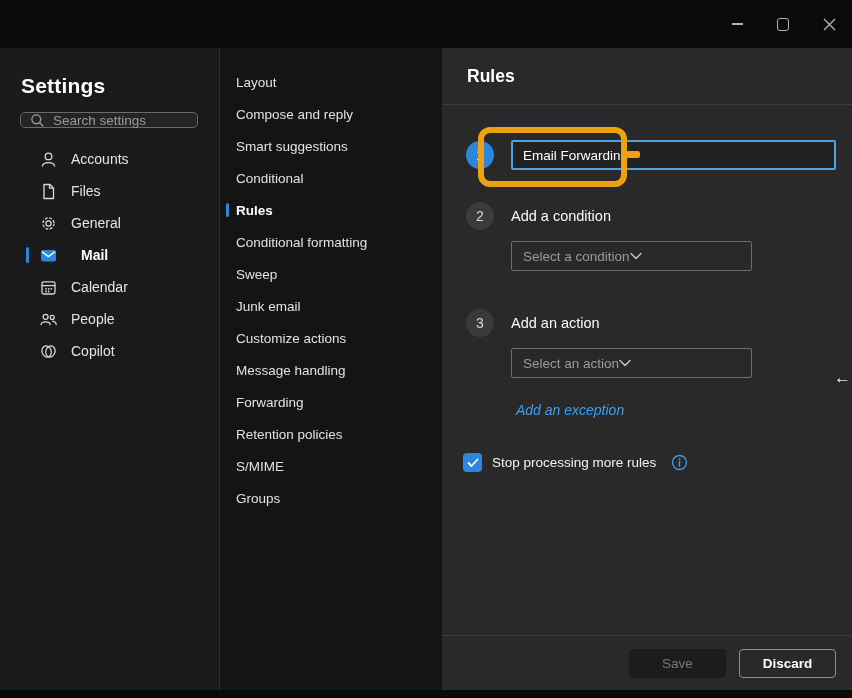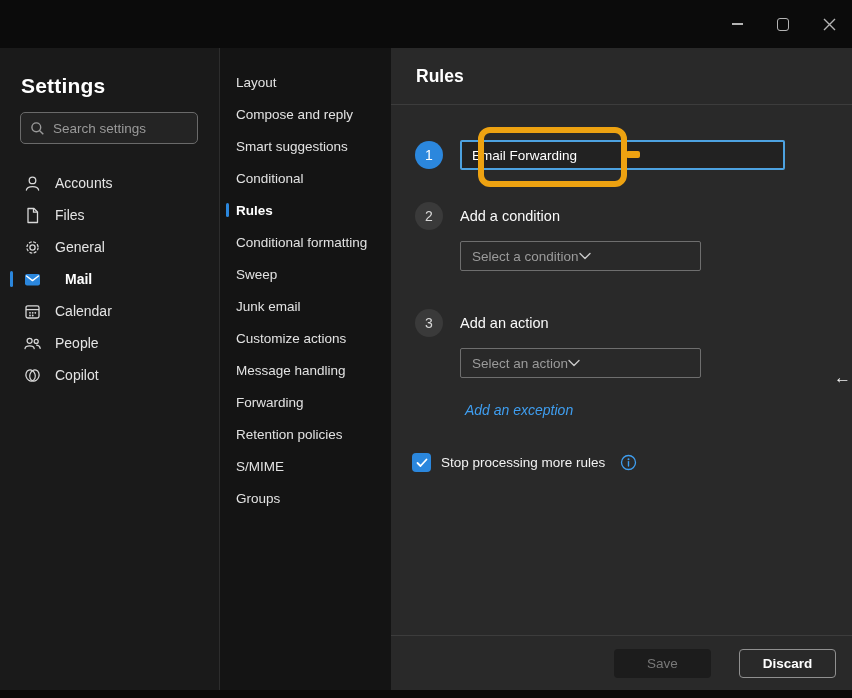--- a/index.html
+++ b/index.html
@@ -9,31 +9,31 @@
     background:#0b0b0b; color:#e8e8e8; position:relative;
   }
   
   .titlebar { height:48px; background:#0b0b0b; display:flex; justify-content:flex-end; align-items:stretch; }
   .win-btn { width:46px; display:flex; align-items:center; justify-content:center; cursor:default; }
   .glyph-min { width:11px; height:2px; background:#b4b4b4; }
   .glyph-max { width:12px; height:13px; border:1.6px solid #b4b4b4; border-radius:3px; }
   
   .app { display:flex; height:642px; }
   .sidebar { width:219px; background:#1a1a1a; flex:0 0 auto; }
-  .midnav { width:172px; background:#141414; border-left:1px solid #2d2d2d; flex:0 0 auto; }
+  .midnav { width:223px; background:#141414; border-left:1px solid #2d2d2d; flex:0 0 auto; }
   .panel { flex:1 1 auto; background:#292929; display:flex; flex-direction:column; }
   .bottombar { height:8px; background:#0a0a0a; }
   
   .settings-title { margin:26px 0 0 21px; font-size:21px; font-weight:bold; color:#ffffff; letter-spacing:.2px; }
-  .searchbox { margin:14px 0 0 20px; width:178px; height:32px; background:#242424;
+  .searchbox { margin:14px 0 0 20px; width:178px; height:16px; background:#242424;
     border:1px solid #6a6a6a; border-radius:5px; display:flex; align-items:center; padding:0 9px; gap:8px; }
   .searchbox input { flex:1; background:transparent; border:none; outline:none;
     color:#e8e8e8; font-size:13.5px; font-family:inherit; min-width:0; }
   .searchbox input::placeholder { color:#9a9a9a; }
-  .nav { margin-top:23px; }
+  .nav { margin-top:15px;padding-left:16px; }
   .nav-item { height:32px; display:flex; align-items:center; gap:13px; padding-left:23px;
     position:relative; font-size:14px; color:#e4e4e4; cursor:default; }
   .nav-item .ic { width:19px; height:19px; display:flex; align-items:center; justify-content:center; }
   .nav-item.selected { font-weight:bold; color:#ffffff;gap:23px; }
   .nav-item.selected::before { content:""; position:absolute; left:10px; top:8px; width:3px; height:16px;
     border-radius:2px; background:#2b87dd; }
   
   .mid-list { padding-top:18px; }
   .mid-item { height:32px; display:flex; align-items:center; padding-left:16px; position:relative;
     font-size:13.5px; color:#e2e2e2; cursor:default; }
@@ -59,21 +59,21 @@
     display:flex; align-items:center; padding:0 11px;
     color:#9b9b9b; font-size:13.5px; cursor:default; background:transparent; }
   .exception-link { display:inline-block; margin:24px 4px 0 50px; font-size:14px; color:#3f9ef0; cursor:pointer;font-style:italic; }
   .checkbox-row { margin:34px 0 0 -3px; display:flex; align-items:center; gap:10px; }
   .checkbox { width:19px; height:19px; background:#2b87dd; border-radius:4px;
     display:flex; align-items:center; justify-content:center; cursor:pointer; }
   .checkbox-label { font-size:13.5px; color:#f2f2f2; }
   .info-icon { margin-left:5px; display:flex; align-items:center; cursor:pointer; }
   
   .panel-footer { flex:0 0 auto; height:55px; border-top:1px solid #3c3c3c;
-    display:flex; align-items:center; justify-content:flex-end; gap:28px; padding-right:16px; }
+    display:flex; align-items:center; justify-content:flex-end; gap:13px; padding-right:16px; }
   .btn { width:97px; height:29px; border-radius:4px; font-size:13.5px; font-family:inherit;
     display:flex; align-items:center; justify-content:center; cursor:pointer; }
   .btn-save { background:#1c1c1c; color:#787878; border:none; }
   .btn-discard { background:transparent; color:#ffffff; font-weight:bold; border:1px solid #909090; }
   
   .annotation-rect { position:absolute; left:478px; top:127px; width:149px; height:60px;
     border:6px solid #eda211; border-radius:12px; pointer-events:none; }
   .annotation-nub { position:absolute; left:626px; top:151px; width:14px; height:7px;
     background:#eda211; border-radius:2px; pointer-events:none; }
   .cursor-arrow { position:absolute; left:834px; top:368px; color:#f0f0f0; font-size:17px; pointer-events:none; }

